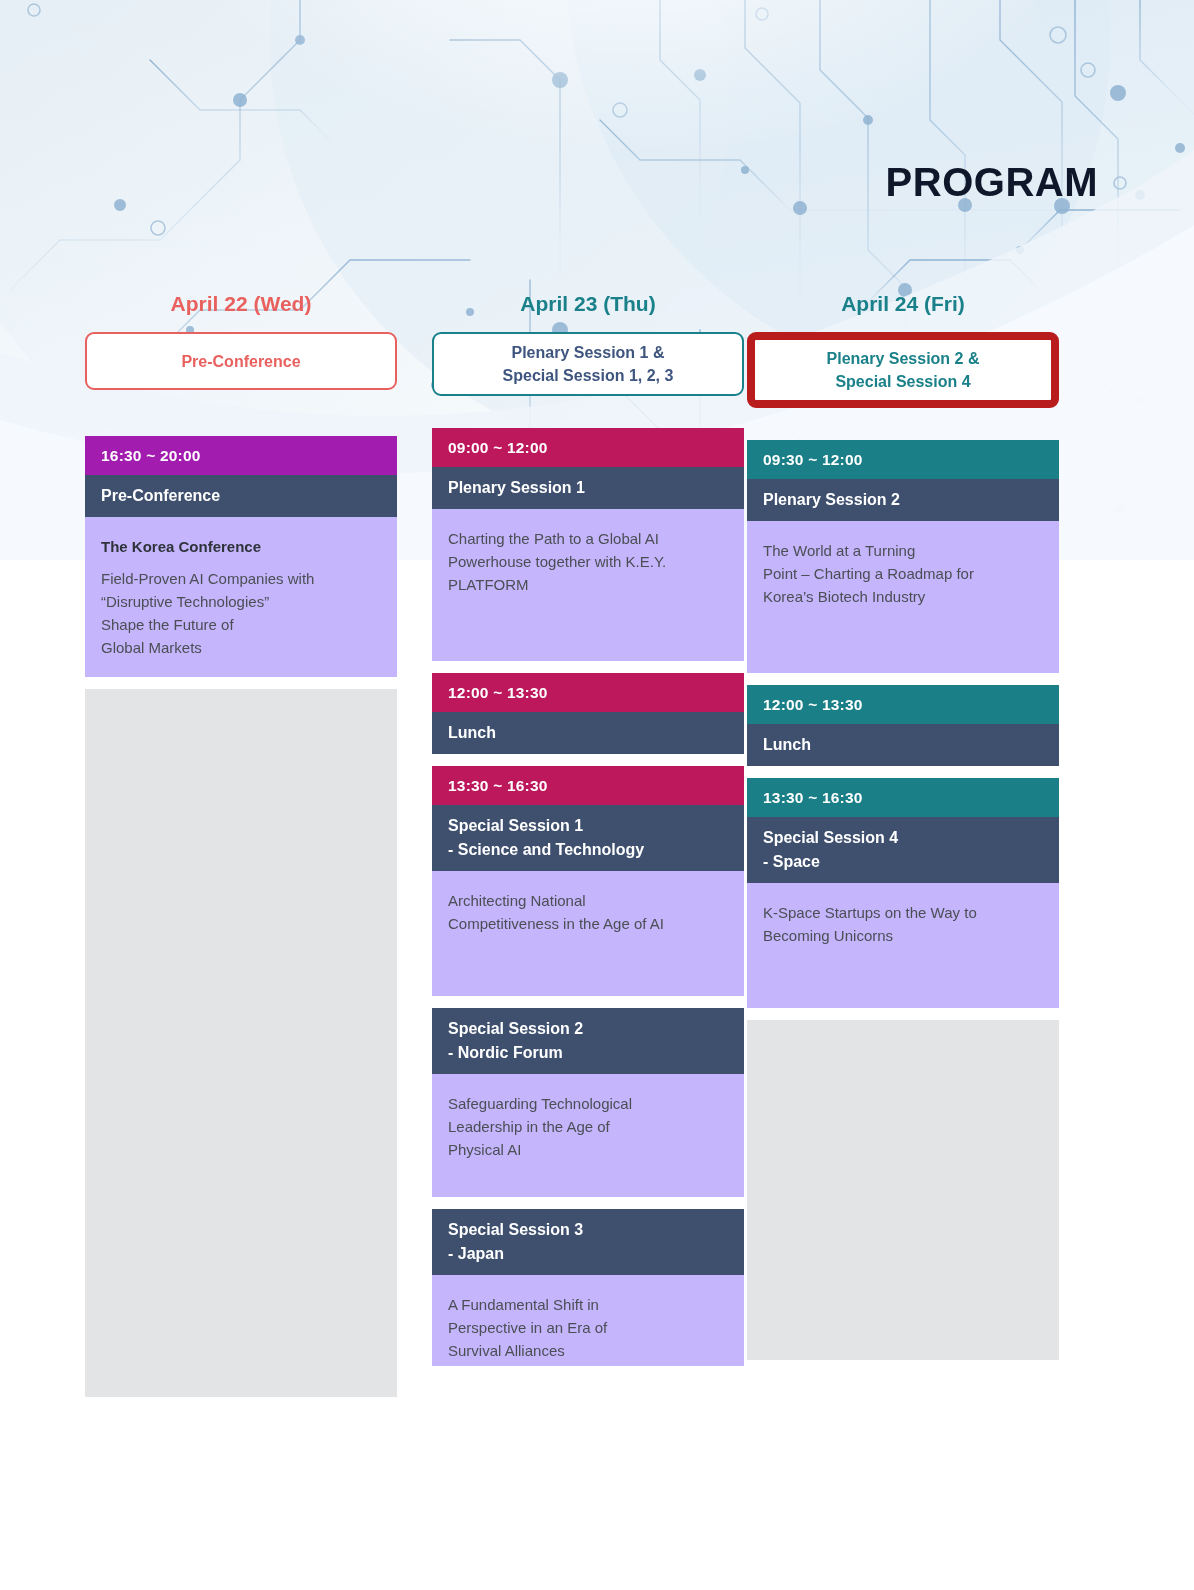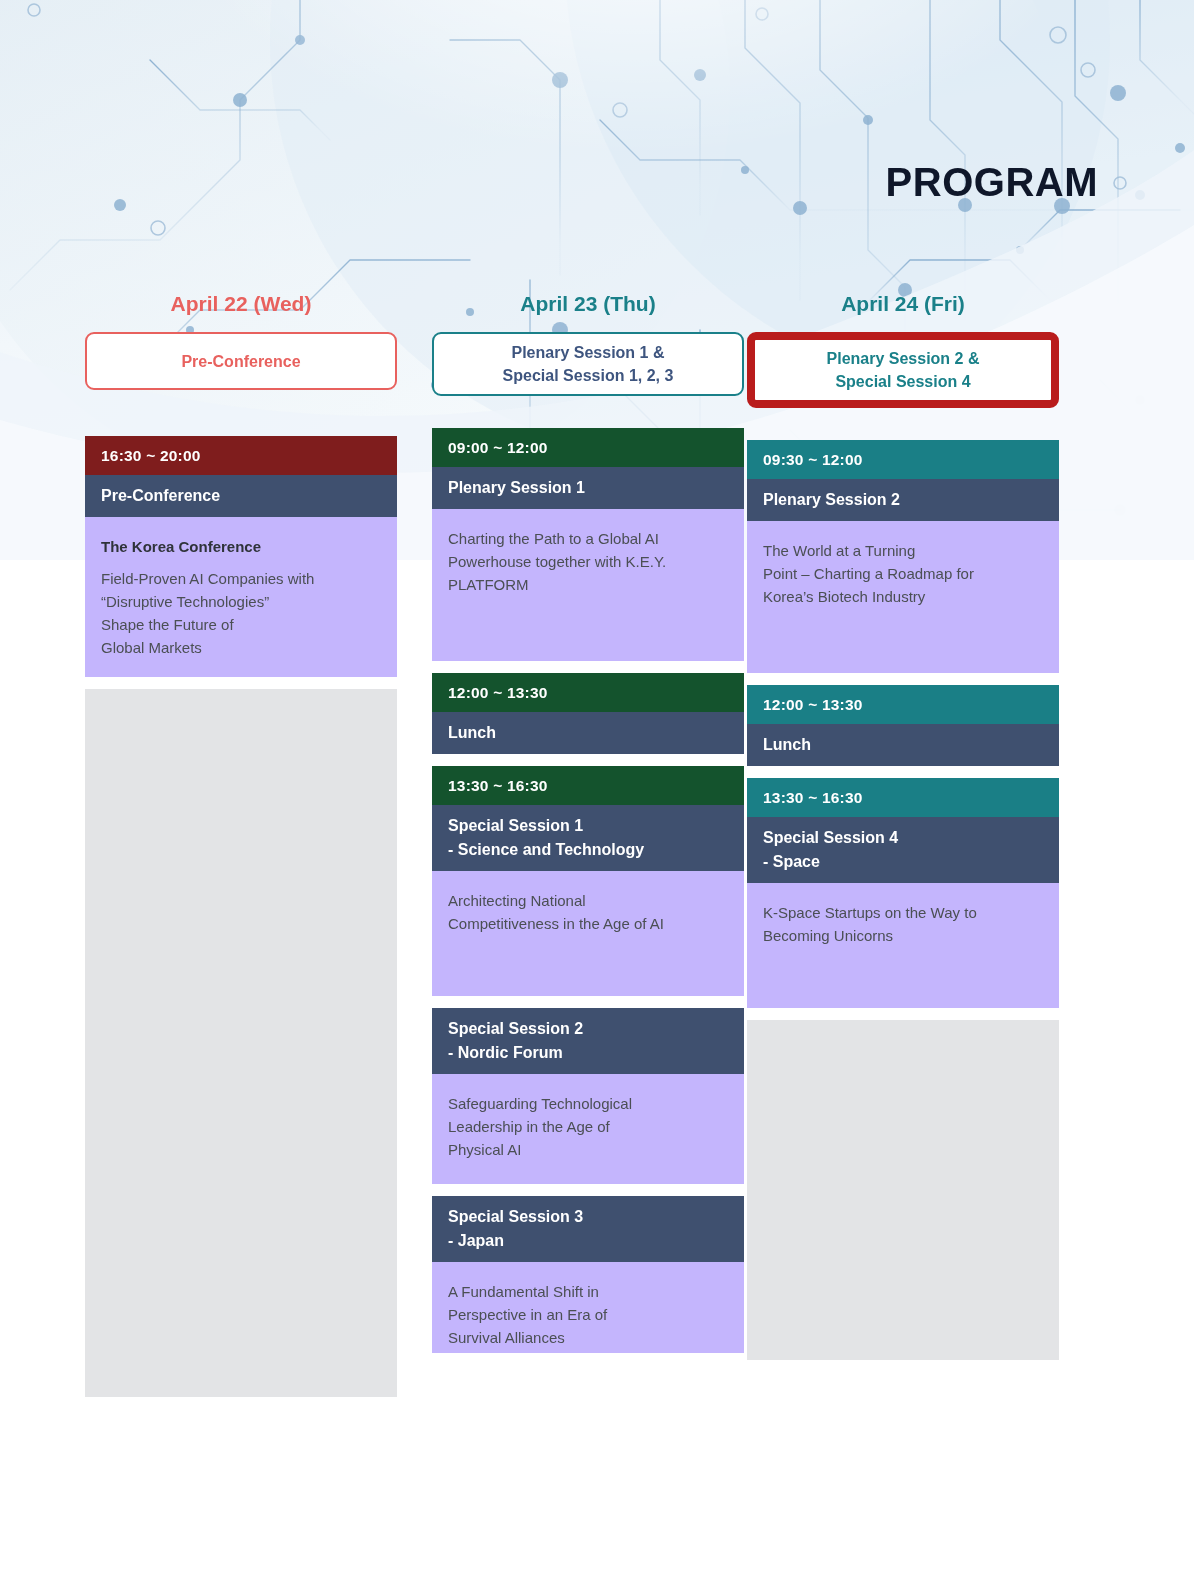--- a/index.html
+++ b/index.html
@@ -93,22 +93,22 @@
   .time-bar {
     height: 39px;
     display: flex;
     align-items: center;
     padding: 0 16px;
     color: #ffffff;
     font-size: 15.5px;
     font-weight: bold;
     letter-spacing: 0.2px;
   }
-  .time-red   { background: #7f1d1d; margin-top: 46px; }
-  .time-blue  { background: #14532d; }
+  .time-red   { background: #a21caf; margin-top: 46px; }
+  .time-blue  { background: #be185d; }
   .time-teal  { background: #1a7f86; }
 
   .title-bar {
     background: #3f506f;
     color: #ffffff;
     font-size: 16px;
     font-weight: bold;
     line-height: 24px;
     padding: 9px 16px;
     min-height: 40px;
@@ -288,21 +288,21 @@
         <div class="block">
           <div class="time-bar time-blue">13:30 ~ 16:30</div>
           <div class="title-bar two-line">Special Session 1<br>- Science and Technology</div>
           <div class="body-box" style="height:125px">
             <div>Architecting National<br>Competitiveness in the Age of AI</div>
           </div>
         </div>
 
         <div class="block">
           <div class="title-bar two-line">Special Session 2<br>- Nordic Forum</div>
-          <div class="body-box" style="height:110px">
+          <div class="body-box" style="height:123px">
             <div>Safeguarding Technological<br>Leadership in the Age of<br>Physical AI</div>
           </div>
         </div>
 
         <div class="block">
           <div class="title-bar two-line">Special Session 3<br>- Japan</div>
           <div class="body-box" style="height:91px">
             <div>A Fundamental Shift in<br>Perspective in an Era of<br>Survival Alliances</div>
           </div>
         </div>

